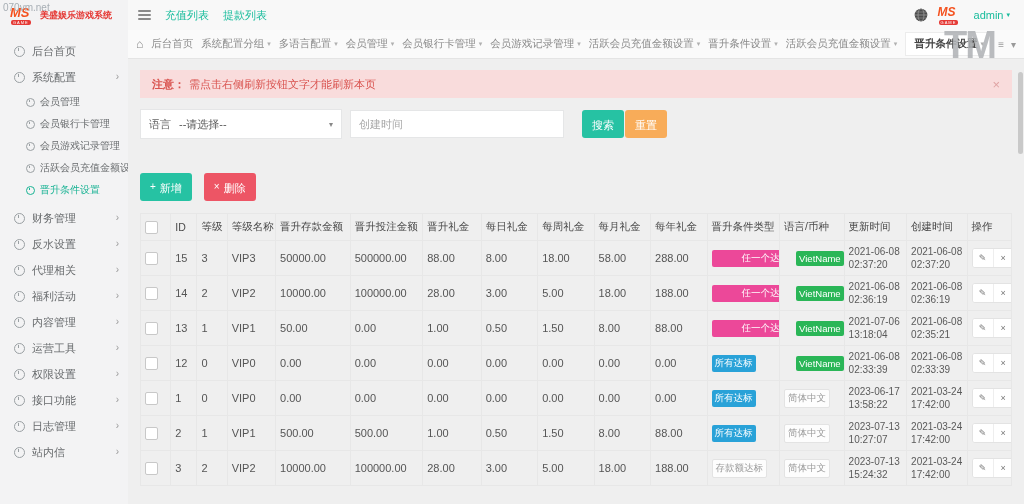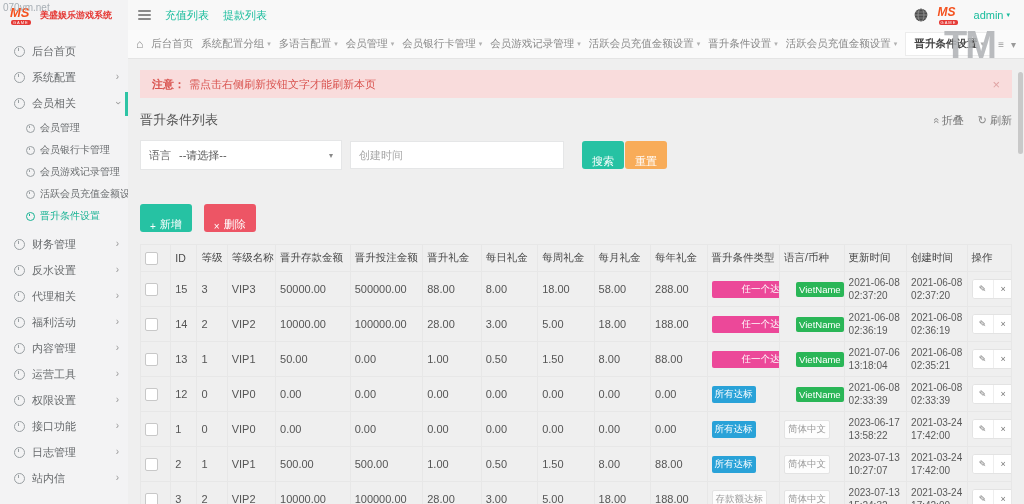--- a/index.html
+++ b/index.html
@@ -75,22 +75,22 @@
 
   .filter-row{margin-top:11px;display:flex;align-items:center;}
   .lang-box{width:200px;height:28px;background:#fff;border:1px solid #e5e6e7;display:flex;
             align-items:center;font-size:11px;cursor:pointer;}
   .lang-label{padding:0 8px;color:#666;}
   .lang-value{flex:1;color:#555;}
   .lang-caret{padding-right:8px;color:#888;font-size:8px;}
   .date-input{margin-left:8px;width:196px;height:26px;border:1px solid #e5e6e7;background:#fff;
               font-size:11px;padding:0 8px;color:#555;font-family:inherit;outline:none;}
   .date-input::placeholder{color:#a8a8a8;}
-  .btn{border:none;color:#fff;font-size:11px;height:28px;padding:0 10px;border-radius:3px;
-       font-family:inherit;cursor:pointer;display:inline-flex;align-items:flex-end;gap:4px;}
+  .btn{border:none;color:#fff;font-size:11px;height:28px;padding:8px 10px;border-radius:3px;
+       font-family:inherit;cursor:pointer;display:inline-flex;align-items:flex-start;gap:4px;}
   .btn-search{margin-left:18px;background:#26c2a3;}
   .btn-reset{margin-left:1px;background:#f8ac59;}
 
   .crud-row{margin-top:34px;display:flex;gap:12px;}
   .btn-add{background:#26c2a3;}
   .btn-del{background:#ed5565;}
   .btn .bic{font-size:10px;}
 
   .table-wrap{margin-top:12px;}
   table{width:100%;border-collapse:collapse;table-layout:fixed;}
@@ -138,26 +138,20 @@
     </div>
     <div class="side-menu">
         <div class="side-item">
           <span class="mi"></span>
           <span class="lbl">后台首页</span>
         </div>
         <div class="side-item">
           <span class="mi"></span>
           <span class="lbl">系统配置</span>
           <span class="arrow">›</span>
-        </div>
-        <div class="side-item open">
-          <span class="mi"></span>
-          <span class="lbl">会员相关</span>
-          <span class="arrow">›</span>
-          <span class="active-bar"></span>
         </div>
         <div class="submenu">
           <div class="side-sub">
             <span class="mi small"></span>
             <span>会员管理</span>
           </div>
           <div class="side-sub">
             <span class="mi small"></span>
             <span>会员银行卡管理</span>
           </div>
@@ -304,33 +298,20 @@
   </div>
 
   <div class="content">
 
     <div class="notice">
       <b>注意：</b>
       <span>需点击右侧刷新按钮文字才能刷新本页</span>
       <span class="close">×</span>
     </div>
 
-    <div class="panel-head">
-      <span class="panel-title">晋升条件列表</span>
-      <div class="panel-tools">
-        <span class="tool">
-          <span class="ic ic-collapse">«</span>
-          <span>折叠</span>
-        </span>
-        <span class="tool">
-          <span class="ic">↻</span>
-          <span>刷新</span>
-        </span>
-      </div>
-    </div>
 
     <div class="filter-row">
       <div class="lang-box">
         <span class="lang-label">语言</span>
         <span class="lang-value">--请选择--</span>
         <span class="lang-caret">▾</span>
       </div>
       <input class="date-input" type="text" placeholder="创建时间" style="">
       <button class="btn btn-search">
         <span>搜索</span>

